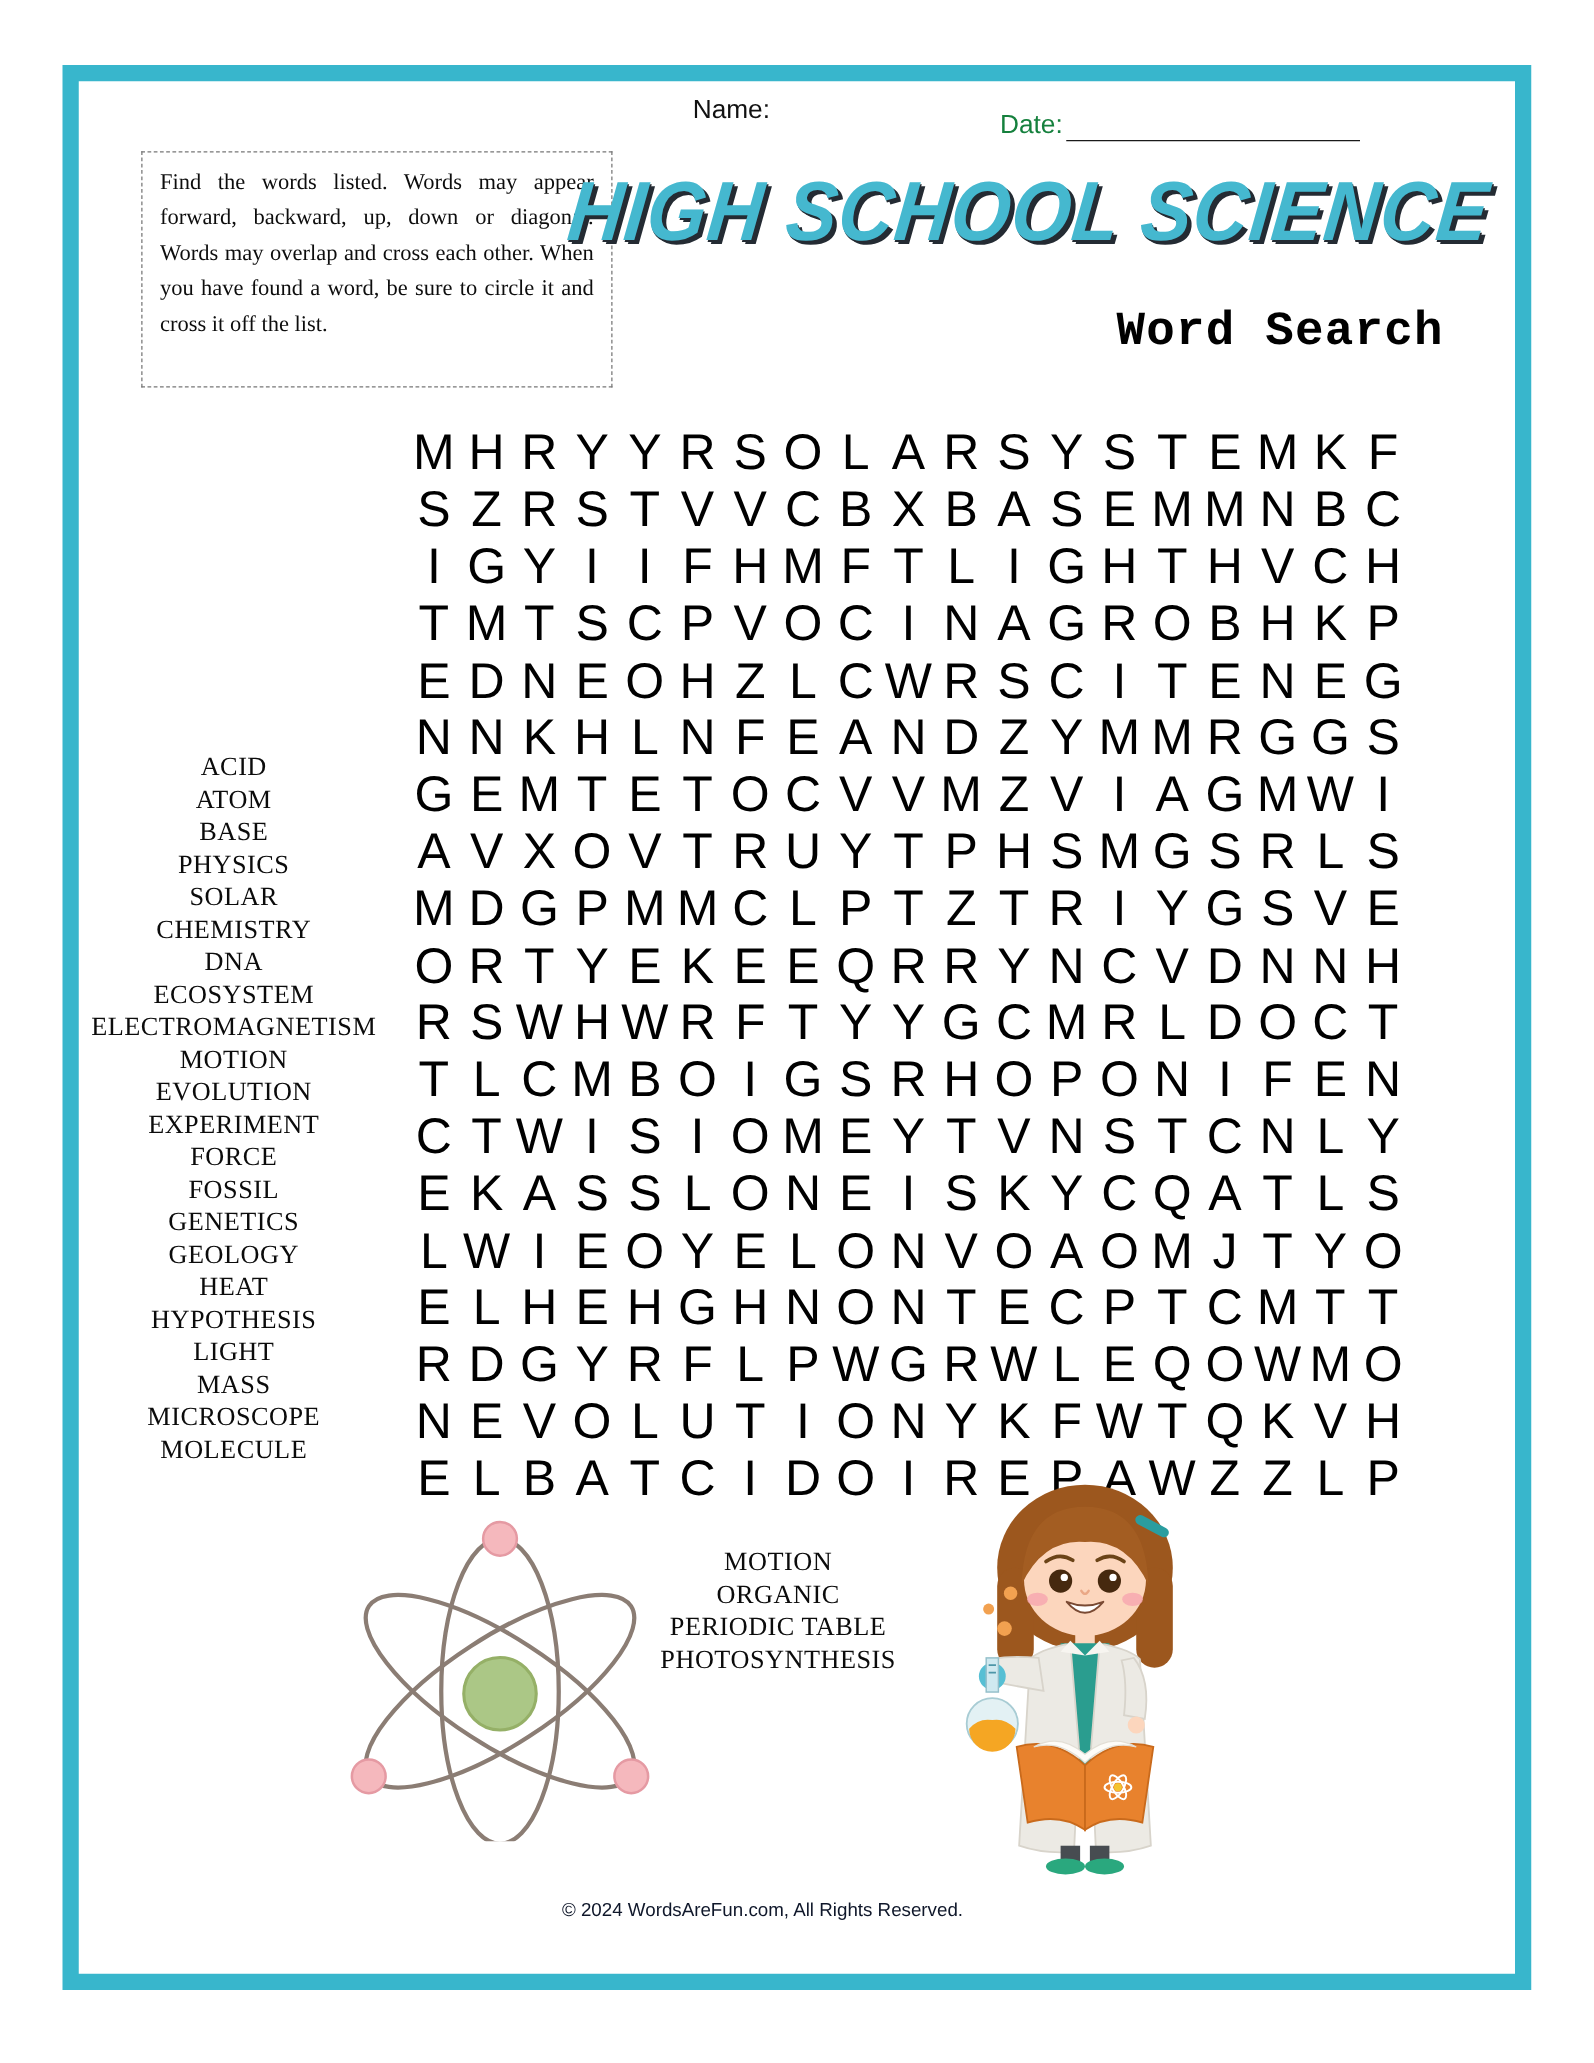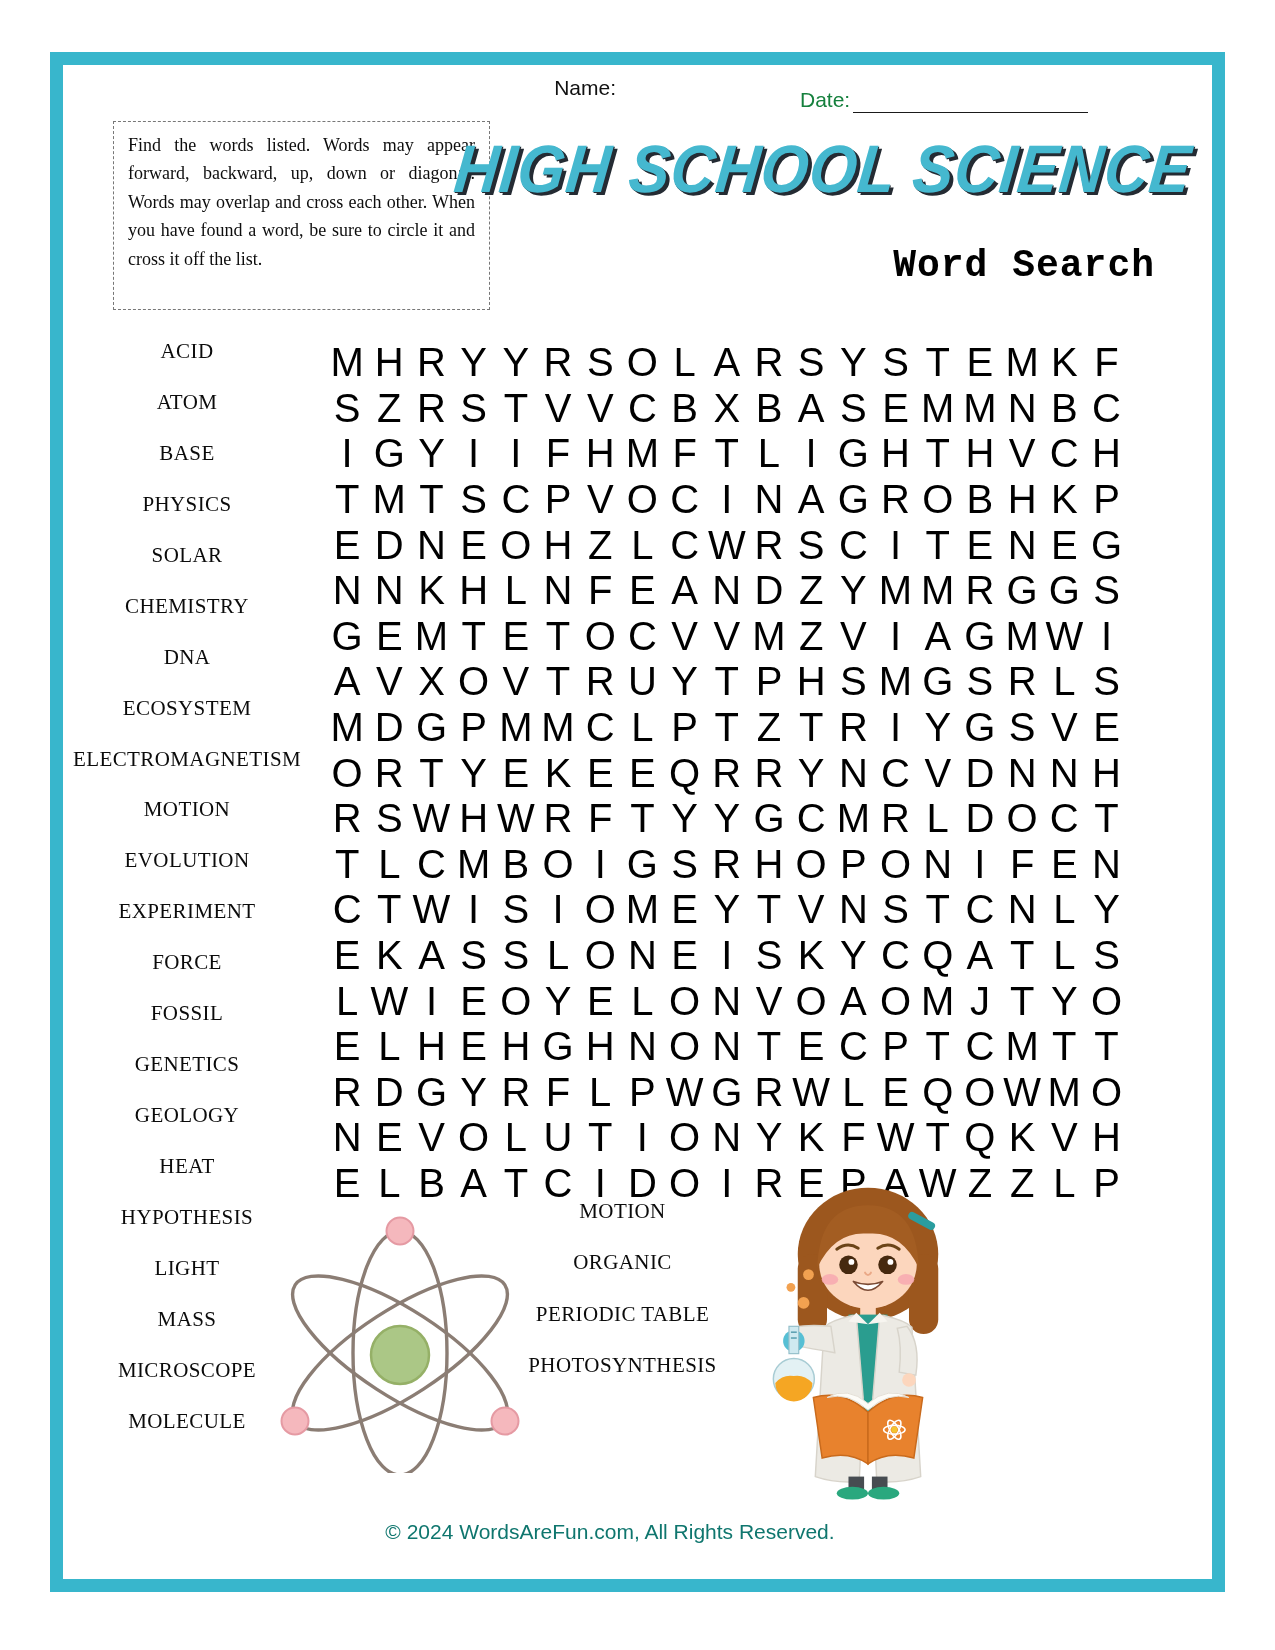--- a/index.html
+++ b/index.html
@@ -30,41 +30,41 @@
     transform:skewX(-6deg) scaleY(1.1); transform-origin:center;
     text-shadow:4px 3px 0 #242b33, 1px 1px 0 #242b33;
   }
   .subtitle {
     position:absolute; left:455px; top:244px; width:700px; text-align:right;
     font-family:"Liberation Mono", monospace; font-weight:bold; font-size:38px;
     color:#000; letter-spacing:1px;
   }
   
   .word-col {
-    position:absolute; display:flex; flex-direction:column; justify-content:space-between;
+    position:absolute; display:flex; flex-direction:column; justify-content:center;
     align-items:center; font-family:"Liberation Serif", serif; font-size:21px; color:#0b0b0b;
   }
   .word-col .word { white-space:nowrap; line-height:26px; letter-spacing:0.4px; }
   .word-col-left  { left:58px;  top:338px;  width:258px; height:1096px; }
   .word-col-mid   { left:500px; top:1198px; width:245px; height:180px; }
   .word-col-right { left:908px; top:1294px; width:240px; height:184px; }
   
   .grid {
     position:absolute; left:326px; top:340px;
     display:grid; grid-template-columns:repeat(19, 42.2px); grid-auto-rows:45.6px;
     font-size:40px; color:#000;
   }
   .cell { display:flex; align-items:center; justify-content:center; }
   
   .atom-wrap { position:absolute; left:265px; top:1183px; width:270px; height:290px; }
   .girl-wrap { position:absolute; left:762px; top:1178px; width:212px; height:322px; }
   
   .footer {
     position:absolute; left:50px; top:1520px; width:1120px; text-align:center;
-    font-size:21px; color:#0f766e;
+    font-size:15px; color:#0f172a;
   }
 </style>
 </head>
 <body>
 
 <div class="sheet">
   <div class="frame"></div>
 
   <div class="name-group">
     <span>Name:</span>

